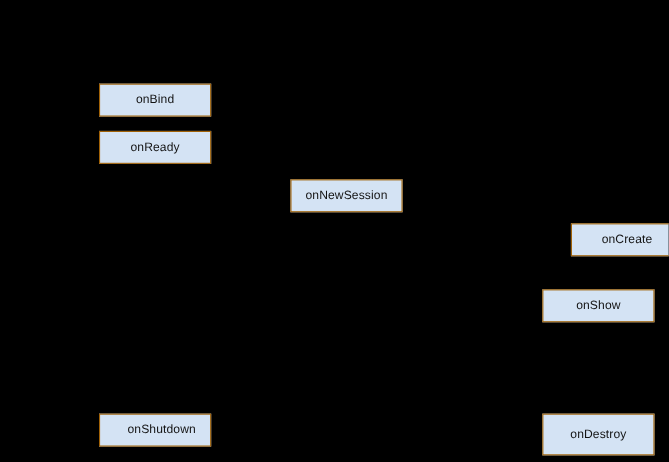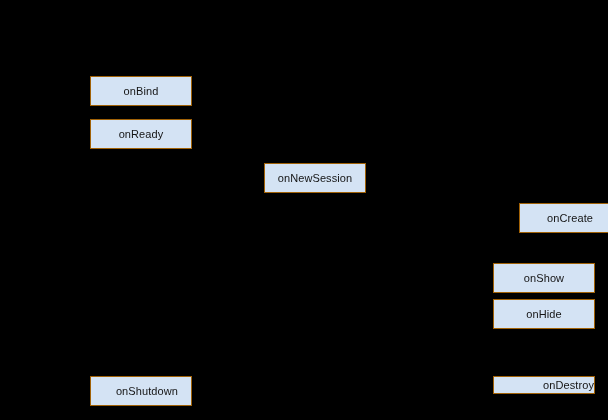--- a/index.html
+++ b/index.html
@@ -77,25 +77,22 @@
   </div>
 
   <div class="node-box" style="left:519px; top:203px; width:102px; height:30px;">
     <span class="node-label">onCreate</span>
   </div>
 
   <div class="node-box" style="left:493px; top:263px; width:102px; height:30px;">
     <span class="node-label">onShow</span>
   </div>
 
-  <div class="node-box" style="left:493px; top:299px; width:102px; height:30px;">
-    <span class="node-label">onHide</span>
-  </div>
 
   <div class="node-box" style="left:90px;  top:376px; width:102px; height:30px;padding-left:12px;">
     <span class="node-label">onShutdown</span>
   </div>
 
-  <div class="node-box" style="left:493px; top:376px; width:102px; height:18px;justify-content:flex-end;">
+  <div class="node-box" style="left:493px; top:376px; width:102px; height:38px;">
     <span class="node-label">onDestroy</span>
   </div>
 
 </div>
 
 </body></html>

